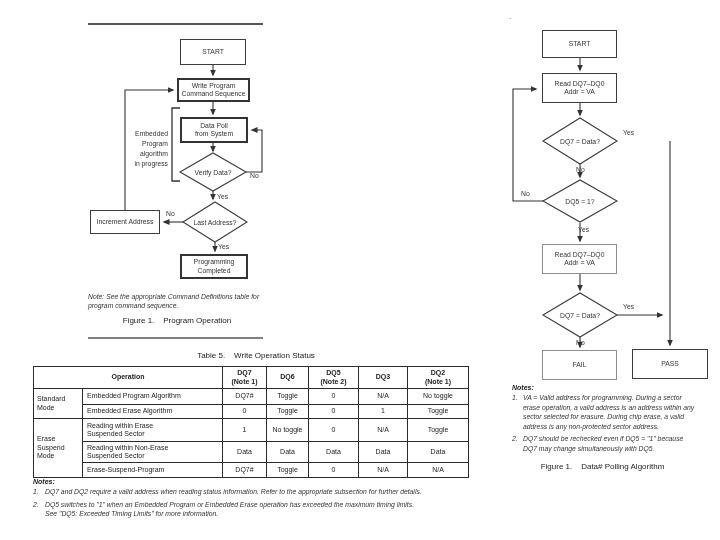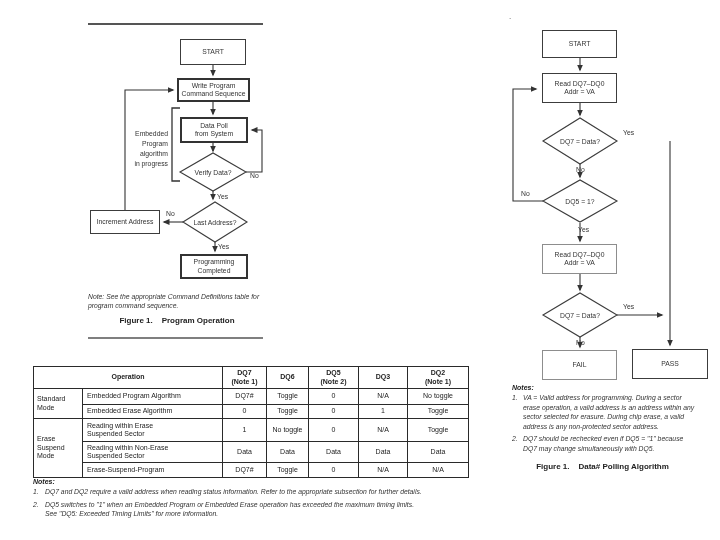--- a/index.html
+++ b/index.html
@@ -21,21 +21,21 @@
   .box.bold { border-width:2px; border-color:#333; }
   .box.gray { border-color:#8d8d8d; }
 
   .dlabel {
     position:absolute; transform:translate(-50%,-50%);
     font-size:6.8px; color:#333; white-space:nowrap;
   }
   .edge { position:absolute; font-size:6.8px; color:#333; white-space:nowrap; }
 
   .caption {
-    position:absolute; font-weight:bold; font-size:8px; color:#222;
+    position:absolute; font-weight:normal; font-size:8px; color:#222;
     text-align:center; white-space:pre;
   }
   .fignote {
     position:absolute; font-style:italic; font-size:6.8px; line-height:9px;
     color:#333; white-space:pre-line;
   }
   .bracket-label {
     position:absolute; font-size:6.8px; line-height:10px; color:#333;
     text-align:right; white-space:pre-line;
   }
@@ -139,20 +139,21 @@
   <div class="bracket-label" style="left:108px; top:129px; width:60px;">Embedded
 Program
 algorithm
 in progress</div>
 
   <div class="fignote" style="left:88px; top:292px; width:190px;">Note: See the appropriate Command Definitions table for
 program command sequence.</div>
 
   <div class="caption" style="left:88px; top:316px; width:178px;">Figure 1.    Program Operation</div>
 
+  <div class="caption t5-title">Table 5.    Write Operation Status</div>
 
   <table class="t5">
     <colgroup>
       <col style="width:49px">
         <col style="width:140px">
         <col style="width:44px">
       <col style="width:42px">
         <col style="width:50px">
         <col style="width:49px">
         <col style="width:61px">

